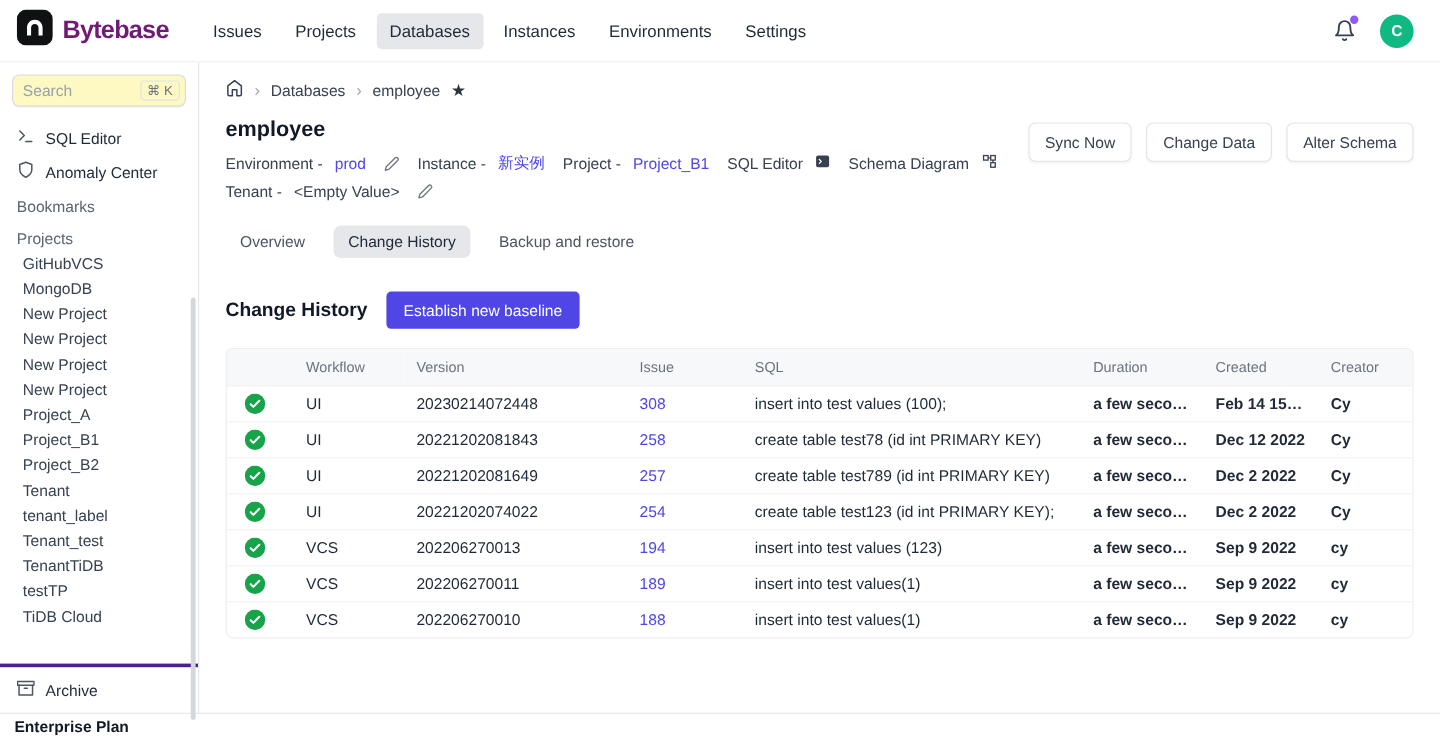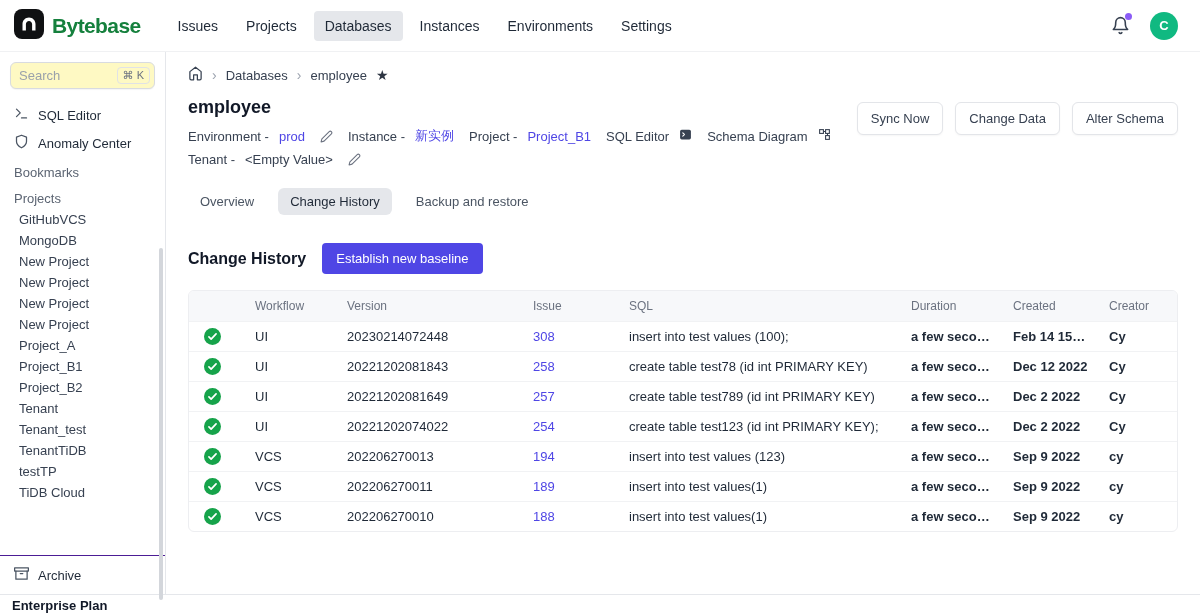--- a/index.html
+++ b/index.html
@@ -3,21 +3,21 @@
 <meta charset="utf-8">
 <style>
   * { box-sizing: border-box; margin: 0; padding: 0; }
   html,body { width:1200px; height:613px; overflow:hidden; }
   body { font-family:"Liberation Sans", sans-serif; color:#1f2937; background:#fff; }
   .app { width:1200px; height:613px; display:flex; flex-direction:column; }
 
   
   .topbar { height:52px; display:flex; align-items:center; padding:0 22px 0 14px; border-bottom:1px solid #f0f1f3; flex-shrink:0; }
   .brand { display:flex; align-items:center; gap:8px; cursor:pointer; }
-  .brand-name { font-size:21px; font-weight:800; color:#15803d; letter-spacing:-0.6px; }
+  .brand-name { font-size:21px; font-weight:800; color:#701a75; letter-spacing:-0.6px; }
   .topnav { display:flex; margin-left:26px; gap:6px; }
   .topnav .item { padding:7px 11px; border-radius:4px; font-size:14px; color:#1f2937; cursor:pointer; white-space:nowrap; }
   .topnav .item.active { background:#e5e7eb; }
   .topbar-right { margin-left:auto; display:flex; align-items:center; gap:20px; }
   .bell-wrap { position:relative; cursor:pointer; height:20px; }
   .bell-wrap svg { width:19px; height:19px; stroke:#374151; }
   .bell-dot { position:absolute; top:-3px; right:-2px; width:7px; height:7px; border-radius:50%; background:#8b5cf6; }
   .avatar { width:28px; height:28px; border-radius:50%; background:#10b981; color:#fff; font-weight:700; font-size:13px; display:flex; align-items:center; justify-content:center; cursor:pointer; }
 
   .body { flex:1; display:flex; min-height:0; }
@@ -26,21 +26,21 @@
   .sidebar { width:166px; border-right:1px solid #e5e7eb; padding-top:10px; display:flex; flex-direction:column; position:relative; flex-shrink:0; }
   .search { margin:0 10px 12px; height:27px; border:1px solid #d8dbe0; border-radius:6px; display:flex; align-items:center; padding:0 4px 0 8px; box-shadow:0 1px 1px rgba(0,0,0,.04); background:#fef9c3; }
   .search input { border:0; outline:0; width:86px; font-size:13px; color:#374151; font-family:inherit; background:transparent; }
   .search input::placeholder { color:#9aa1ab; }
   .kbd { margin-left:auto; border:1px solid #e0e2e6; border-radius:4px; font-size:11px; color:#6b7280; padding:1px 5px; white-space:nowrap; }
   .snav-item { display:flex; align-items:center; gap:9px; padding:5px 14px; font-size:13px; color:#1f2937; cursor:pointer; }
   .snav-item svg { width:15px; height:15px; stroke:#4b5563; flex-shrink:0; }
   .section-label { padding:8px 14px 3px; font-size:13px; color:#5b6472; }
   .proj-list { overflow:hidden; }
   .proj-item { padding:3px 14px 3px 19px; font-size:13px; color:#374151; white-space:nowrap; overflow:hidden; text-overflow:ellipsis; cursor:pointer; }
-  .sidebar-bottom { margin-top:auto; border-top:1px solid #4c1d95; padding:5px 0 5px; }
+  .sidebar-bottom { margin-top:auto; border-top:3px solid #4c1d95; padding:5px 0 5px; }
   .scroll-thumb { position:absolute; right:2px; top:196px; width:4px; height:352px; background:#d3d6db; border-radius:2px; cursor:pointer; }
 
   
   .main { flex:1; min-width:0; padding:14px 22px 0 22px; overflow:hidden; }
   .breadcrumb { display:flex; align-items:center; gap:9px; font-size:13px; color:#374151; }
   .breadcrumb svg { width:15px; height:15px; stroke:#374151; }
   .crumb-sep { color:#9ca3af; font-size:14px; }
   .crumb-link { cursor:pointer; }
   .star { color:#2d3542; font-size:14px; cursor:pointer; }
   .page-head { display:flex; justify-content:space-between; align-items:flex-start; margin-top:13px; }
@@ -132,20 +132,21 @@
         <div class="proj-item">GitHubVCS</div>
         <div class="proj-item">MongoDB</div>
         <div class="proj-item">New Project</div>
         <div class="proj-item">New Project</div>
         <div class="proj-item">New Project</div>
         <div class="proj-item">New Project</div>
         <div class="proj-item">Project_A</div>
         <div class="proj-item">Project_B1</div>
         <div class="proj-item">Project_B2</div>
         <div class="proj-item">Tenant</div>
+        <div class="proj-item">tenant_label</div>
         <div class="proj-item">Tenant_test</div>
         <div class="proj-item">TenantTiDB</div>
         <div class="proj-item">testTP</div>
         <div class="proj-item">TiDB Cloud</div>
       </div>
       <div class="sidebar-bottom">
         <div class="snav-item">
           <span><svg viewBox="0 0 24 24" fill="none" stroke-width="2" stroke-linecap="round" stroke-linejoin="round">
                 <polyline points="21 8 21 21 3 21 3 8"></polyline>
                 <rect x="1" y="3" width="22" height="5"></rect>

